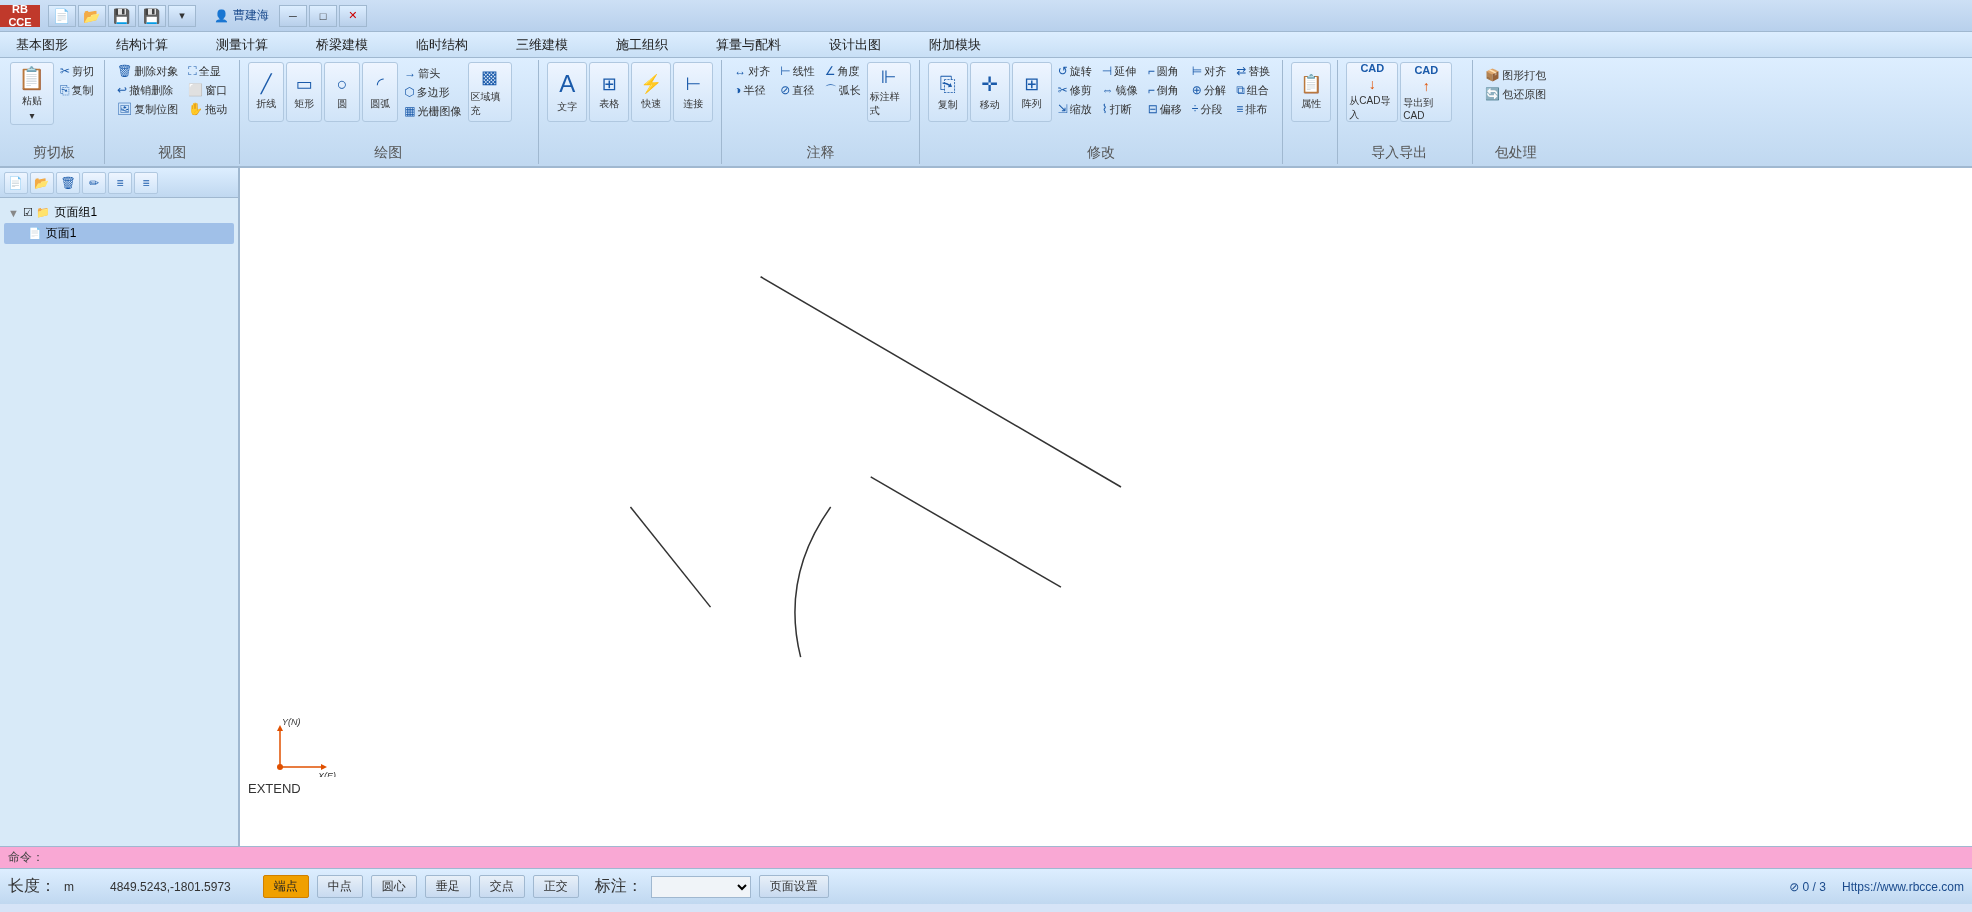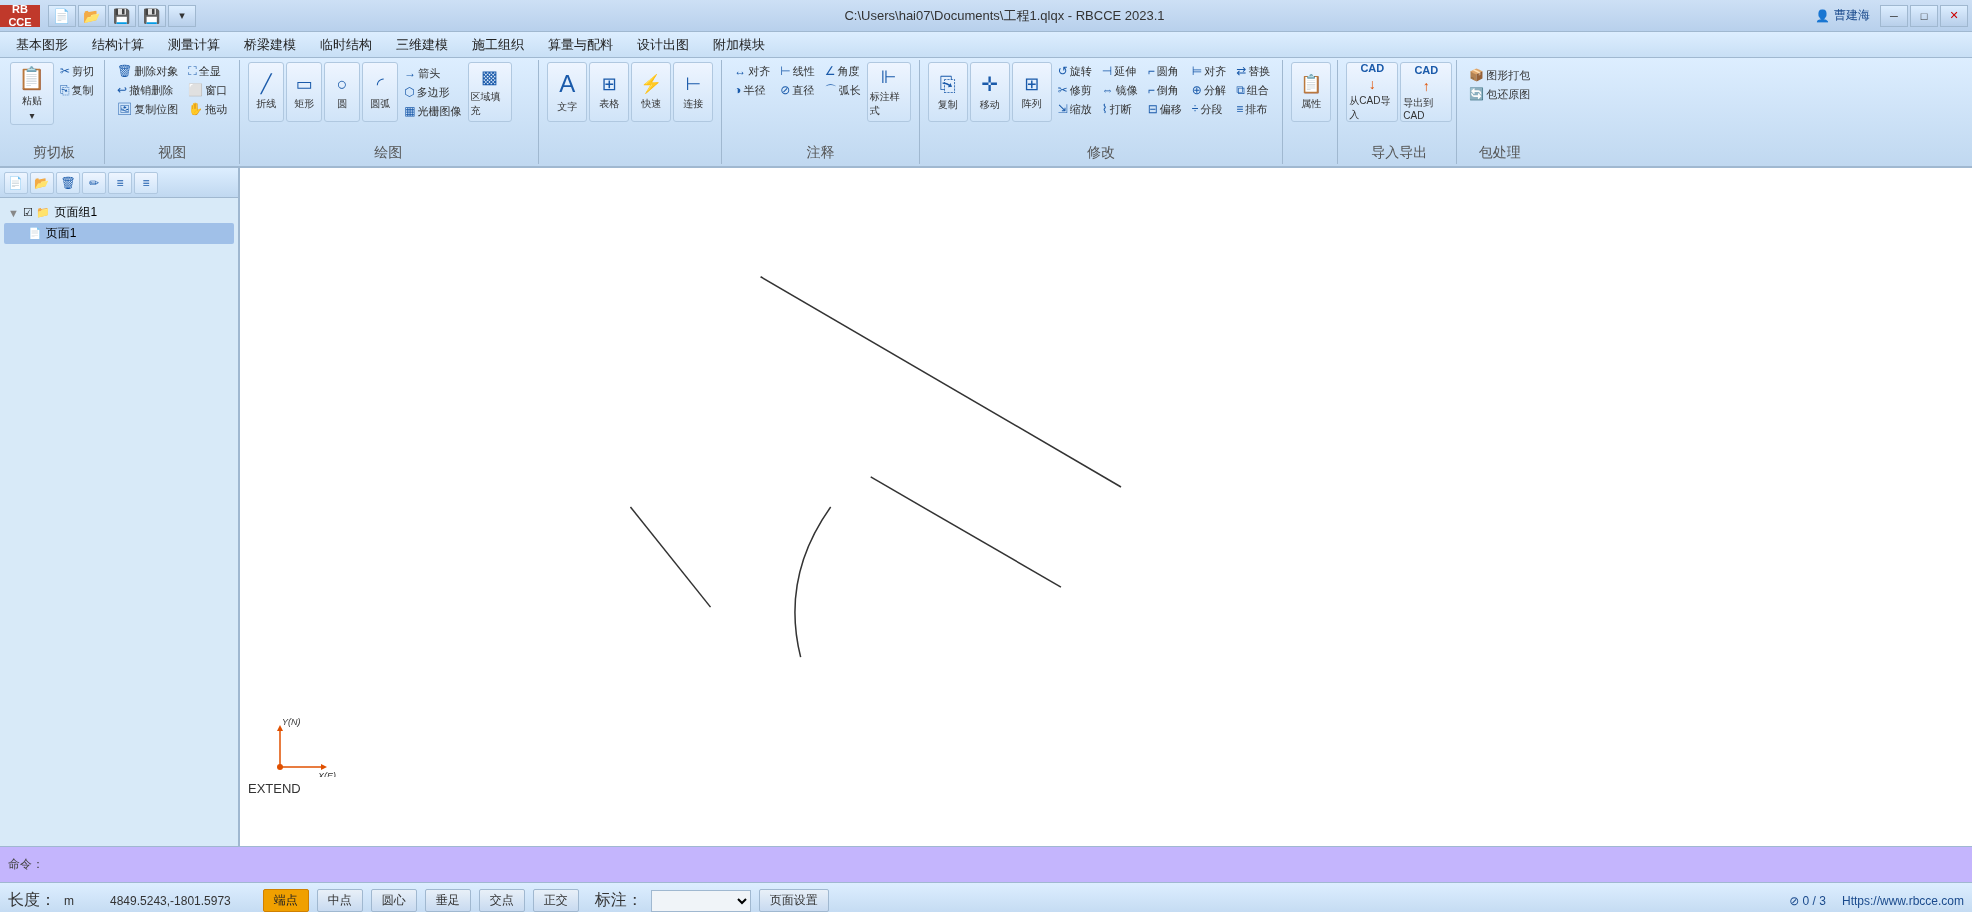--- a/index.html
+++ b/index.html
@@ -41,20 +41,21 @@
     }
 
     
     #menubar {
       height: 26px;
       background: linear-gradient(to bottom, #ddeeff, #c8dff5);
       display: flex;
       align-items: center;
       padding: 0 4px;
       border-bottom: 1px solid #a0b8d0;
+      gap: 24px;
     }
     #menubar .menu-item {
       padding: 2px 12px;
       cursor: pointer;
       color: #222;
       font-size: 13px;
     }
 
     
     #toolbar {
@@ -160,22 +161,22 @@
       color: #333;
     }
     .status-right {
       margin-left: auto;
       display: flex; align-items: center; gap: 16px;
       font-size: 12px; color: #1a4a8c;
     }
 
     
     #cmdline {
-      height: 36px;
-      background: #c4b5fd;
+      height: 22px;
+      background: #f9a8d4;
       border-top: 1px solid #a0b8d0;
       display: flex;
       align-items: center;
       padding: 0 8px;
       gap: 8px;
       font-size: 12px;
     }
     #cmdline .cmd-label { color: #444; }
     #cmdline input {
       border: 1px solid #a0b8d0;
@@ -239,21 +240,20 @@
     <span style="font-size:11px;line-height:1.1;text-align:center;">RB<br>CCE</span>
   </div>
 
   <div style="display:flex;align-items:center;gap:2px;margin-right:8px;">
     <div class="win-btn" style="font-size:14px;">📄</div>
     <div class="win-btn" style="font-size:14px;">📂</div>
     <div class="win-btn" style="font-size:14px;">💾</div>
     <div class="win-btn" style="font-size:14px;">💾</div>
     <div class="win-btn">▾</div>
   </div>
-  <div class="title">C:\Users\hai07\Documents\工程1.qlqx - RBCCE 2023.1</div>
   <div class="user-area">
     <span>👤</span>
     <span>曹建海</span>
   </div>
   <div class="win-controls">
     <div class="win-btn">─</div>
     <div class="win-btn">□</div>
     <div class="win-btn" style="color:#c00;">✕</div>
   </div>
 </div>
@@ -524,21 +524,21 @@
   <div class="group-wrap" style="padding-right:6px;">
     <div class="group-content">
       <div class="big-btn" style="width:40px;height:52px;">
         <span class="bico" style="font-size:18px;">📋</span>
         <span>属性</span>
       </div>
     </div>
     <div class="group-label" style="bottom:2px;font-size:10px;color:#555;position:absolute;"></div>
   </div>
 
-  <div class="group-wrap" style="padding-right:4px;">
+  <div class="group-wrap" style="padding-right:20px;">
     <div class="group-content">
       <div class="big-btn" style="width:52px;height:52px;">
         <span style="font-size:11px;font-weight:bold;color:#1a5aaa;">CAD</span>
         <span style="font-size:14px;color:#e05000;">↓</span>
         <span>从CAD导入</span>
       </div>
       <div class="big-btn" style="width:52px;height:52px;">
         <span style="font-size:11px;font-weight:bold;color:#1a5aaa;">CAD</span>
         <span style="font-size:14px;color:#e05000;">↑</span>
         <span>导出到CAD</span>

